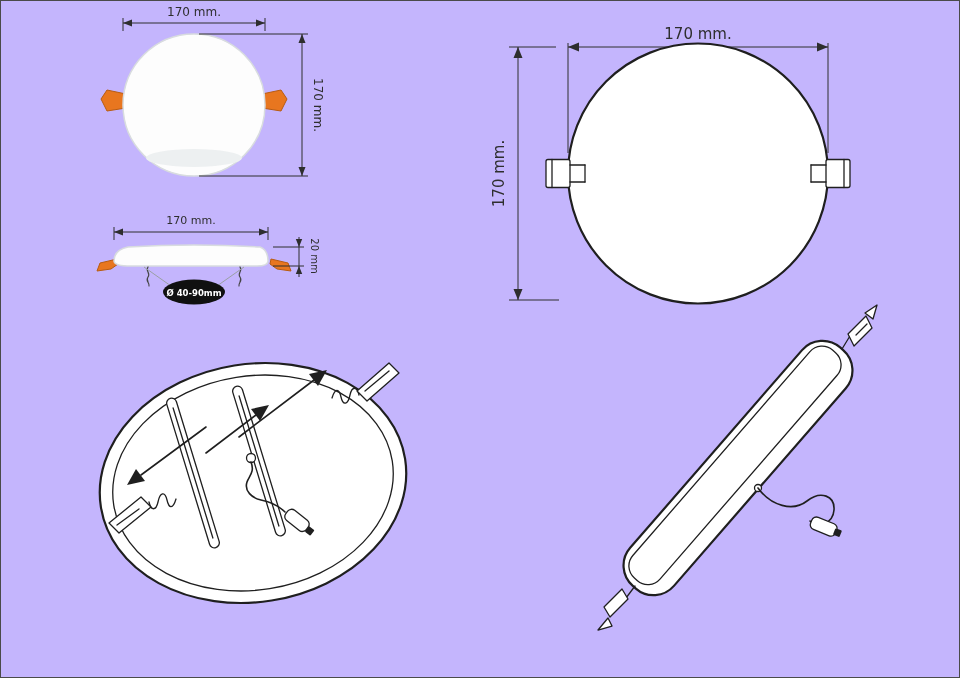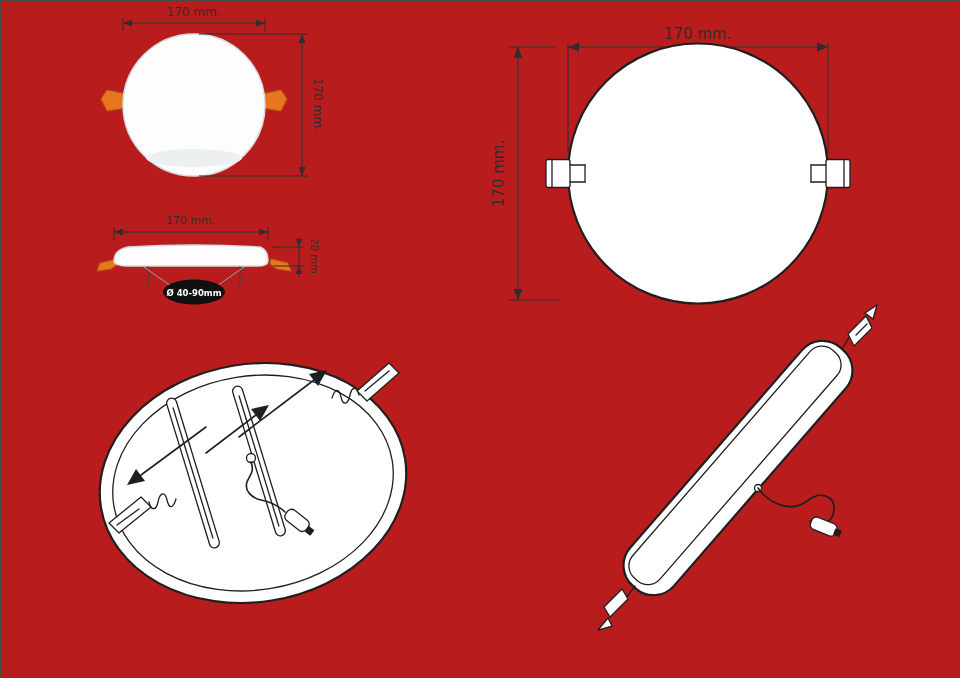--- a/index.html
+++ b/index.html
@@ -1,17 +1,17 @@
 <!DOCTYPE html>
 <html style="--line: #1f1f1f; --dim: #2e2e2e; --clip_orange: #e8761f; --clip_edge: #b85c12; --panel_fill: #fdfdfd; --panel_edge: #d8dcdf; --cutout_fill: #101010;"><head>
 <meta charset="utf-8">
 <style>
   html,body{margin:0;padding:0;background:#ffffff}
   .sheet{position:relative;width:960px;height:678px;box-sizing:border-box;
-         border:1px solid #4a4a4a;background:#b91c1c;overflow:hidden}
+         border:1px solid #4a4a4a;background:#c4b5fd;overflow:hidden}
   svg{display:block}
   .ln2{fill:#fff;stroke:var(--line,#1f1f1f);stroke-width:2.2;stroke-linejoin:round}
   .lnt{fill:none;stroke:var(--line,#1f1f1f);stroke-width:1.3;stroke-linecap:round;stroke-linejoin:round}
   .lnt2{fill:#fff;stroke:var(--line,#1f1f1f);stroke-width:1.3;stroke-linejoin:round}
   .arrowline{fill:none;stroke:var(--line,#1f1f1f);stroke-width:1.6;stroke-linecap:round}
   .dim{fill:none;stroke:var(--dim,#2e2e2e);stroke-width:1}
   .cutline{fill:none;stroke:#9aa0a4;stroke-width:1}
   .ah{fill:var(--dim,#2e2e2e);stroke:none}
   .blk{fill:var(--line,#1f1f1f);stroke:none}
   .clip{fill:var(--clip_orange,#e8761f);stroke:var(--clip_edge,#b85c12);stroke-width:1;stroke-linejoin:round}

